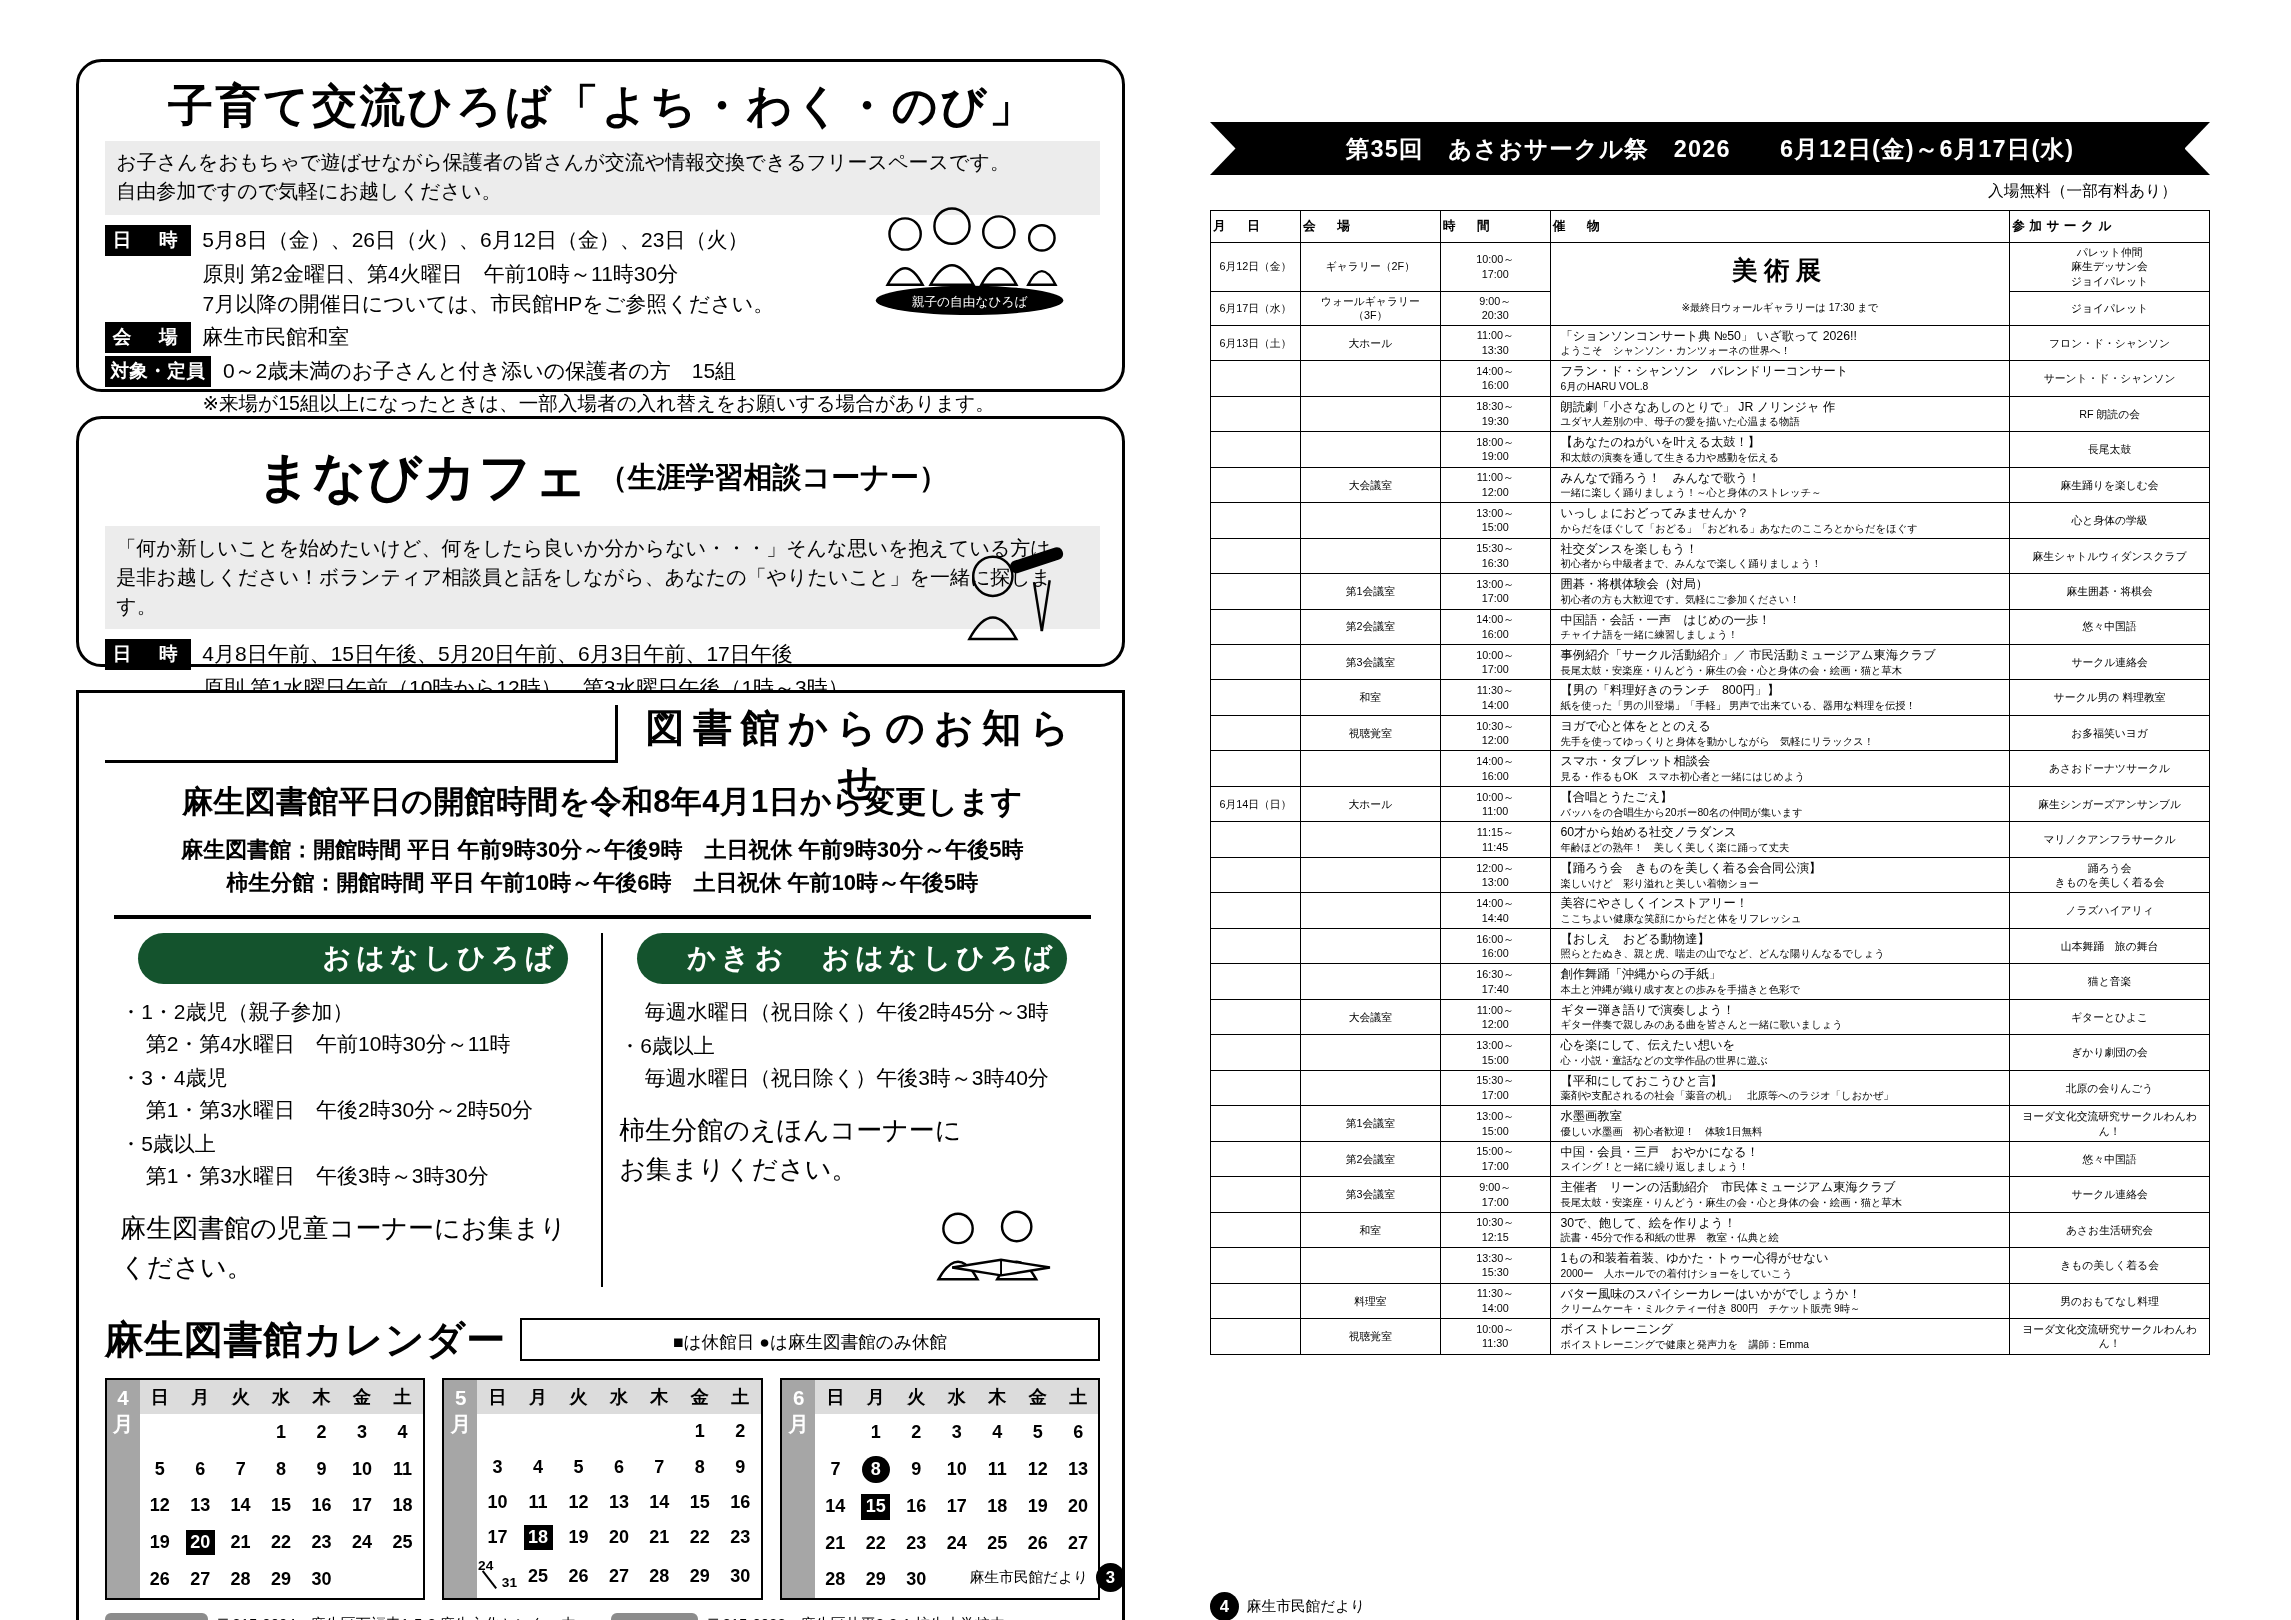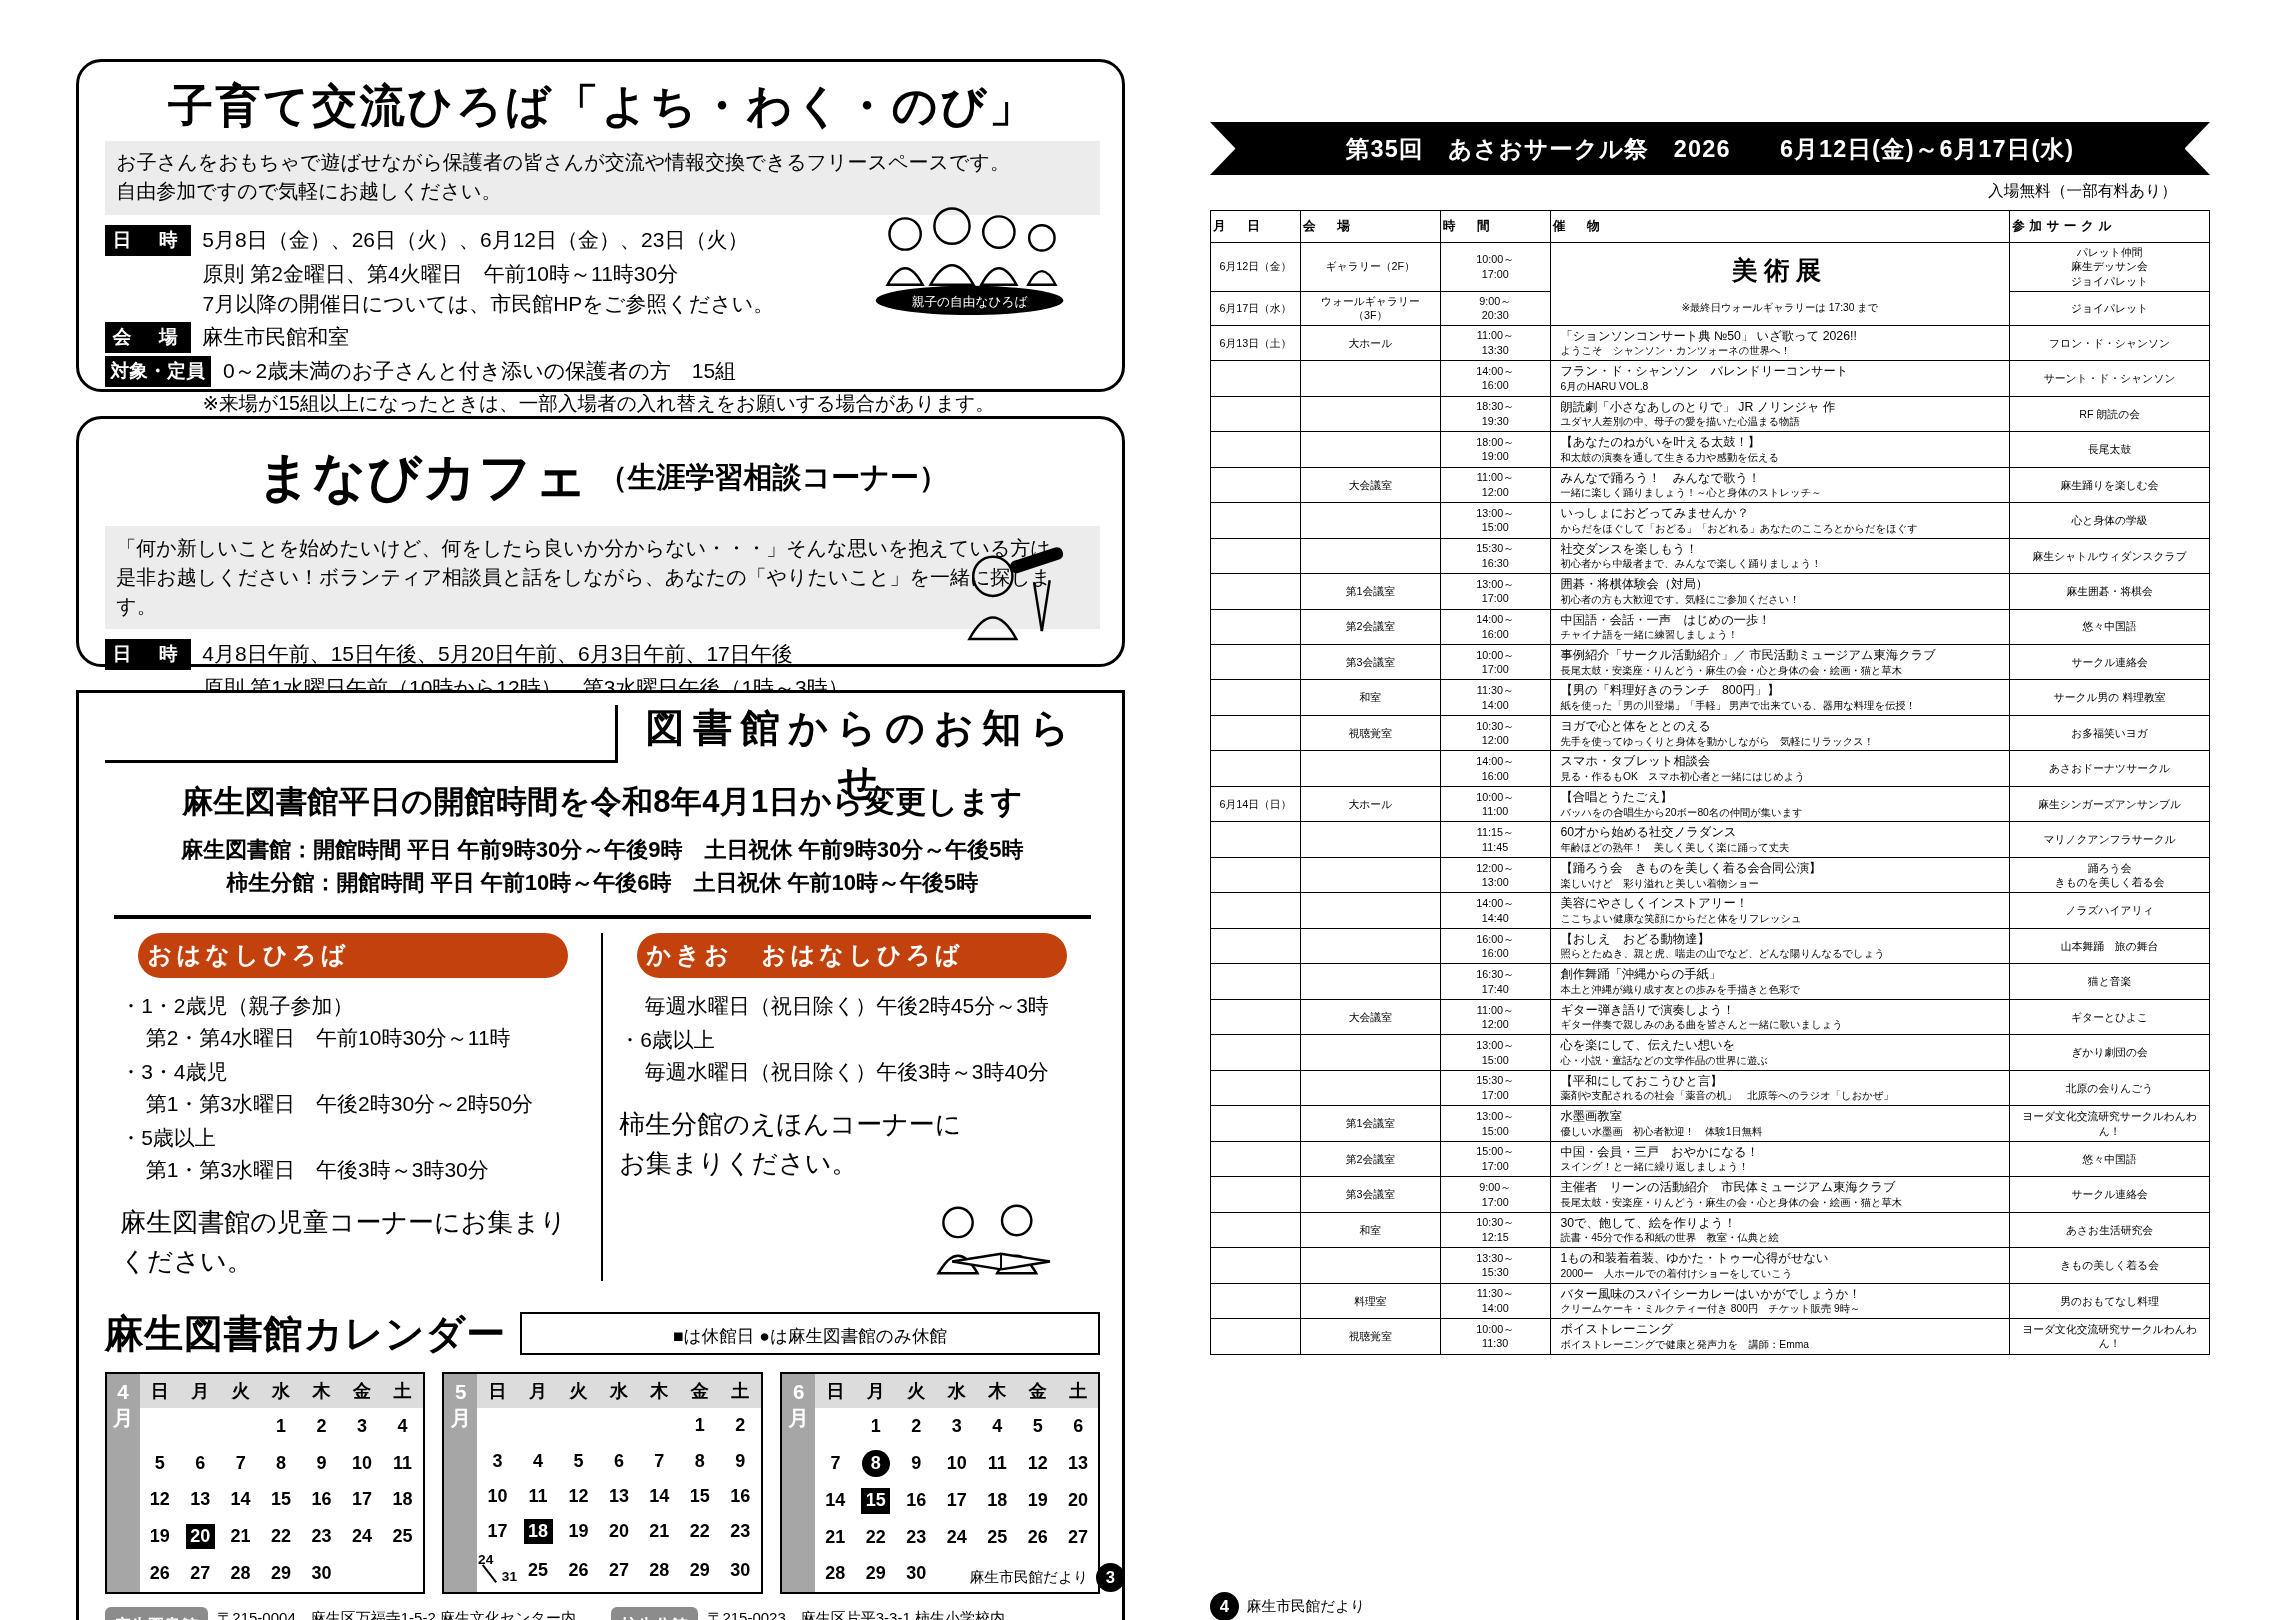--- a/index.html
+++ b/index.html
@@ -66,22 +66,22 @@
   .lib-h2{
     text-align:center;font-weight:bold;font-size:31px;margin:13.7px 0 9.8px 0;letter-spacing:.01em;
   }
   .lib-line{font-weight:bold;font-size:22px;line-height:1.5;text-align:center;}
   .hr-thick{border:0;border-top:4.9px solid #000;margin:15.7px 9.8px 13.7px 9.8px;}
 
   .two-col{display:flex;gap:0;}
   .col{flex:1;padding:0 15.7px;}
   .col.left-col{border-right:2.9px solid #000;}
   .pill{
-    background:#c2410c;color:#fff;border-radius:979px;text-align:left;
-    font-weight:bold;font-size:24px;padding:5.9px 9.8px 7.8px 9.8px;letter-spacing:.18em;
+    background:#14532d;color:#fff;border-radius:979px;text-align:right;
+    font-weight:bold;font-size:28px;padding:5.9px 9.8px 7.8px 9.8px;letter-spacing:.18em;
     margin:0 17.6px 11.8px 17.6px;
   }
   .bullets{font-size:21px;line-height:1.52;}
   .bullets .b{margin-top:2px;}
   .bullets .ind{padding-left:25.5px;}
   .note{font-size:26px;line-height:1.5;margin-top:17.6px;}
 
   
   .cal-wrap{margin-top:25.5px;}
   .cal-head{display:flex;align-items:center;gap:13.7px;}

